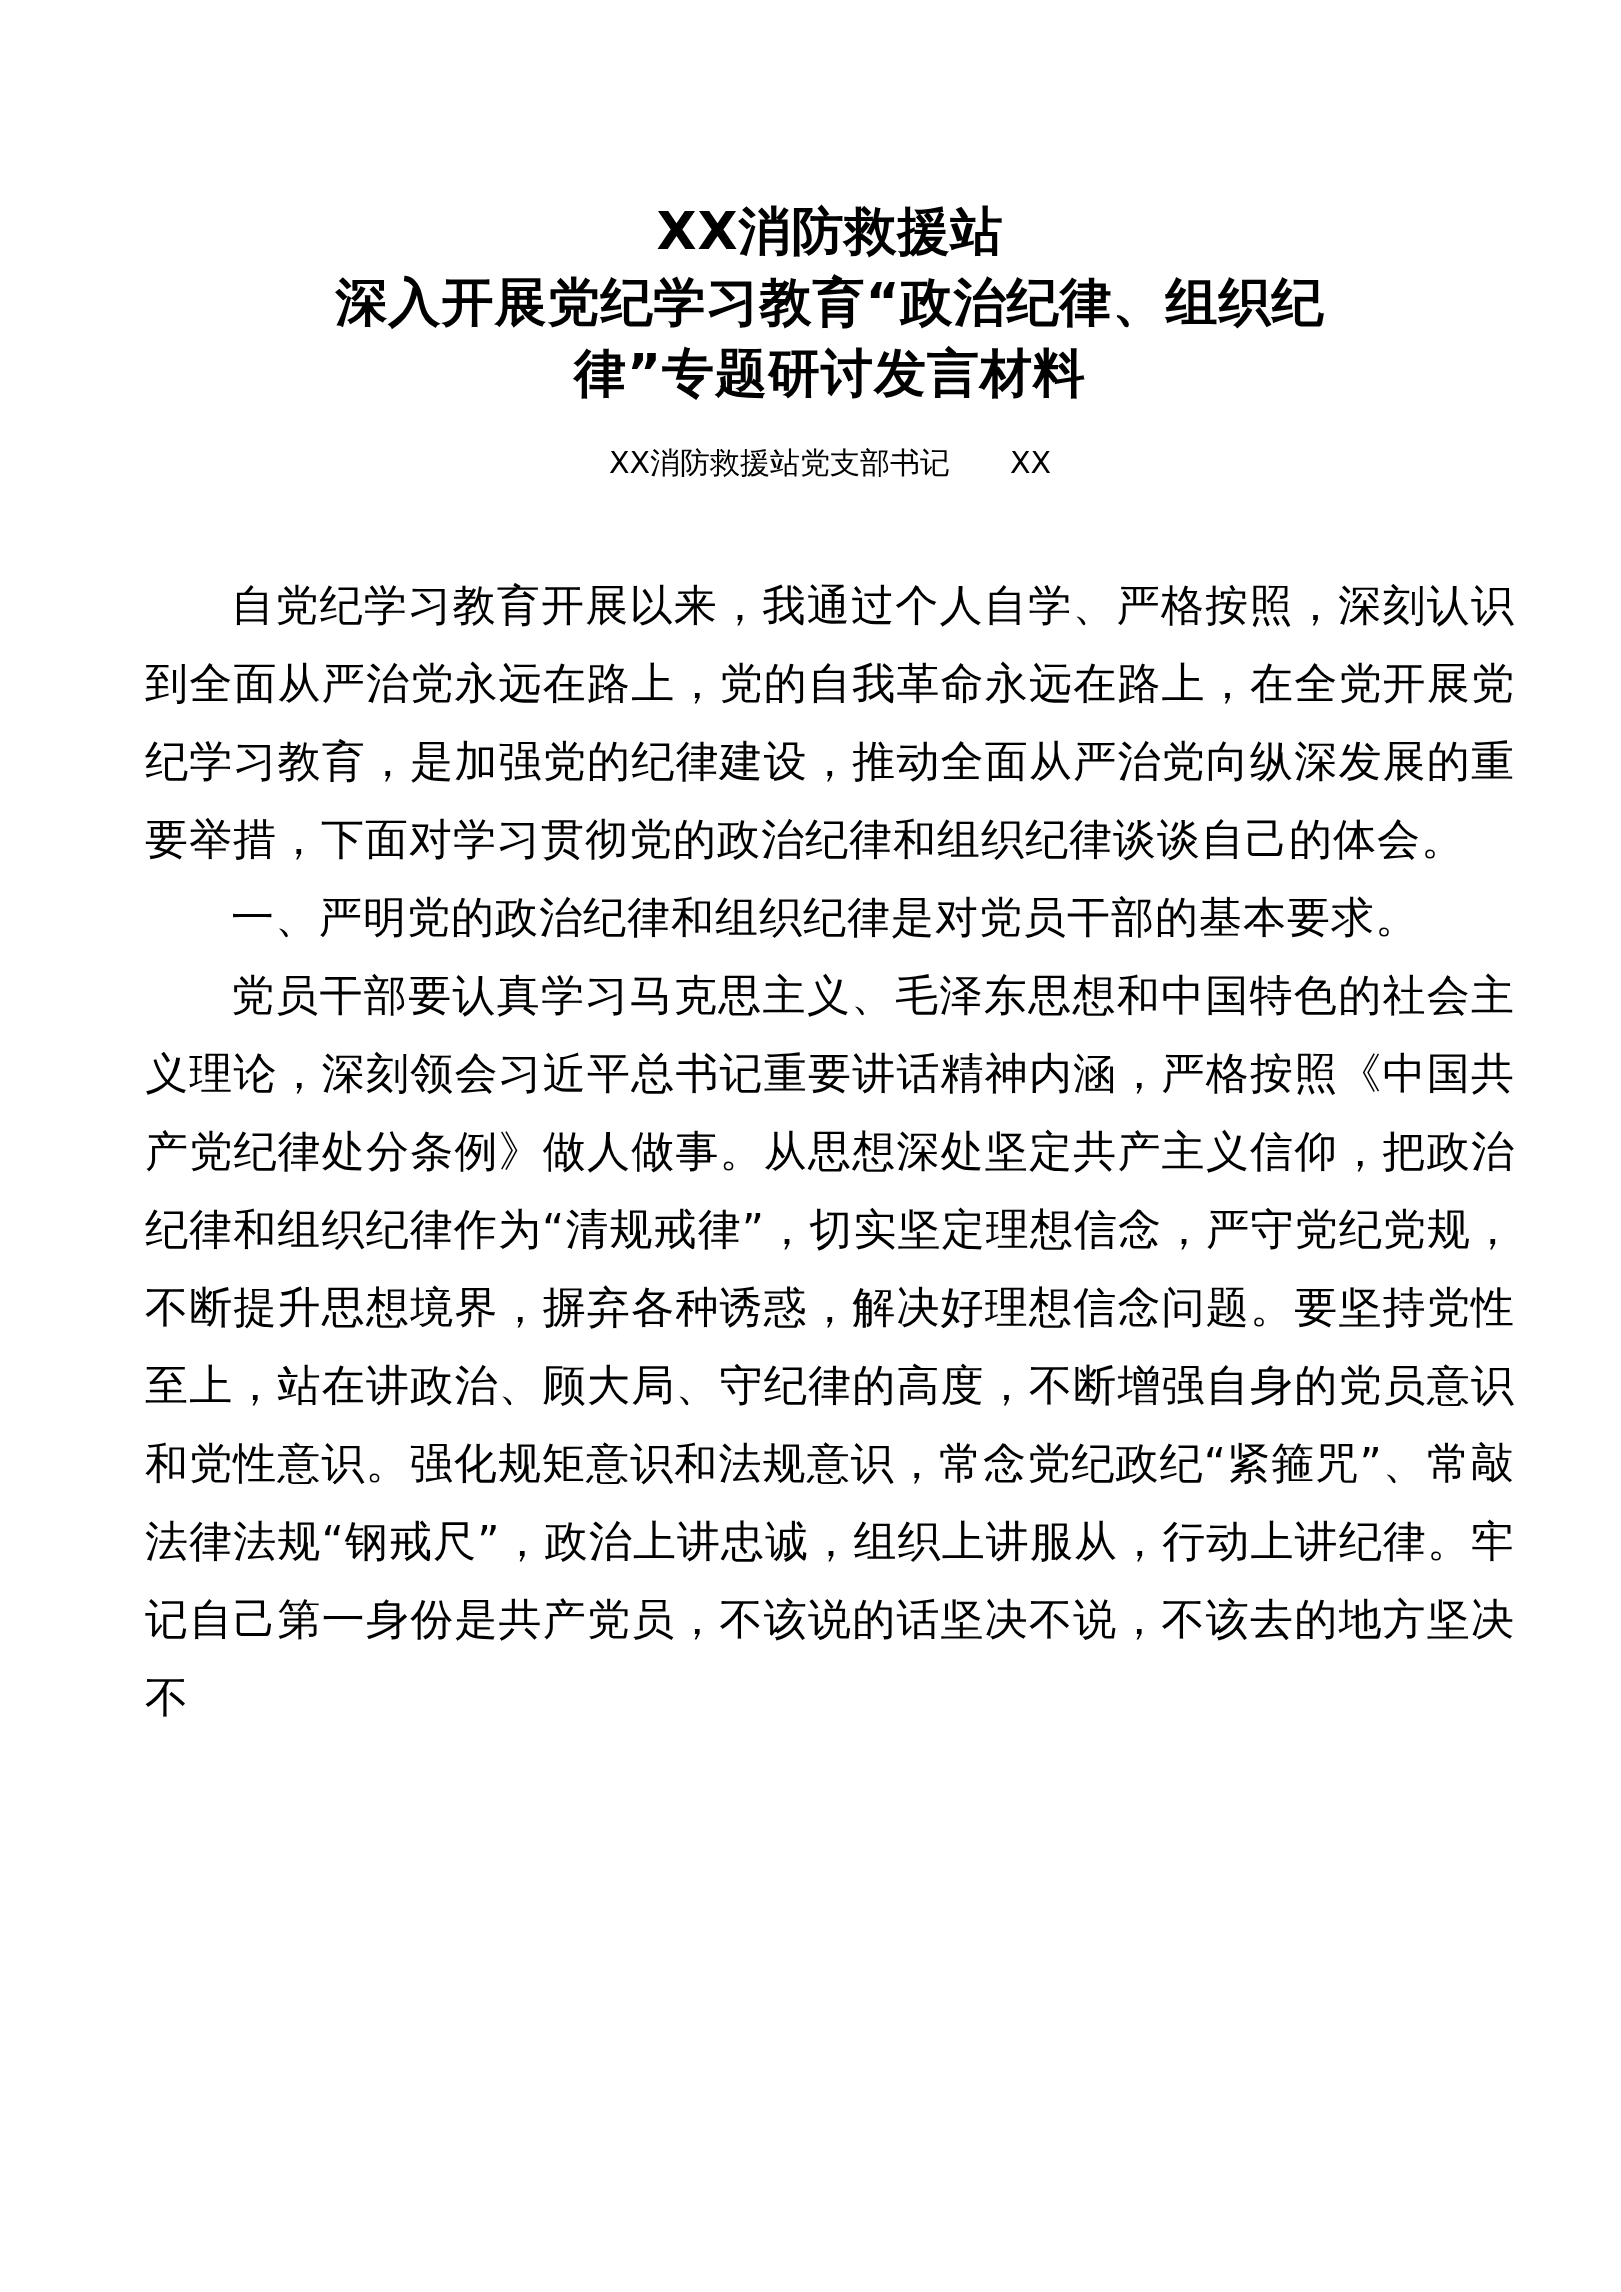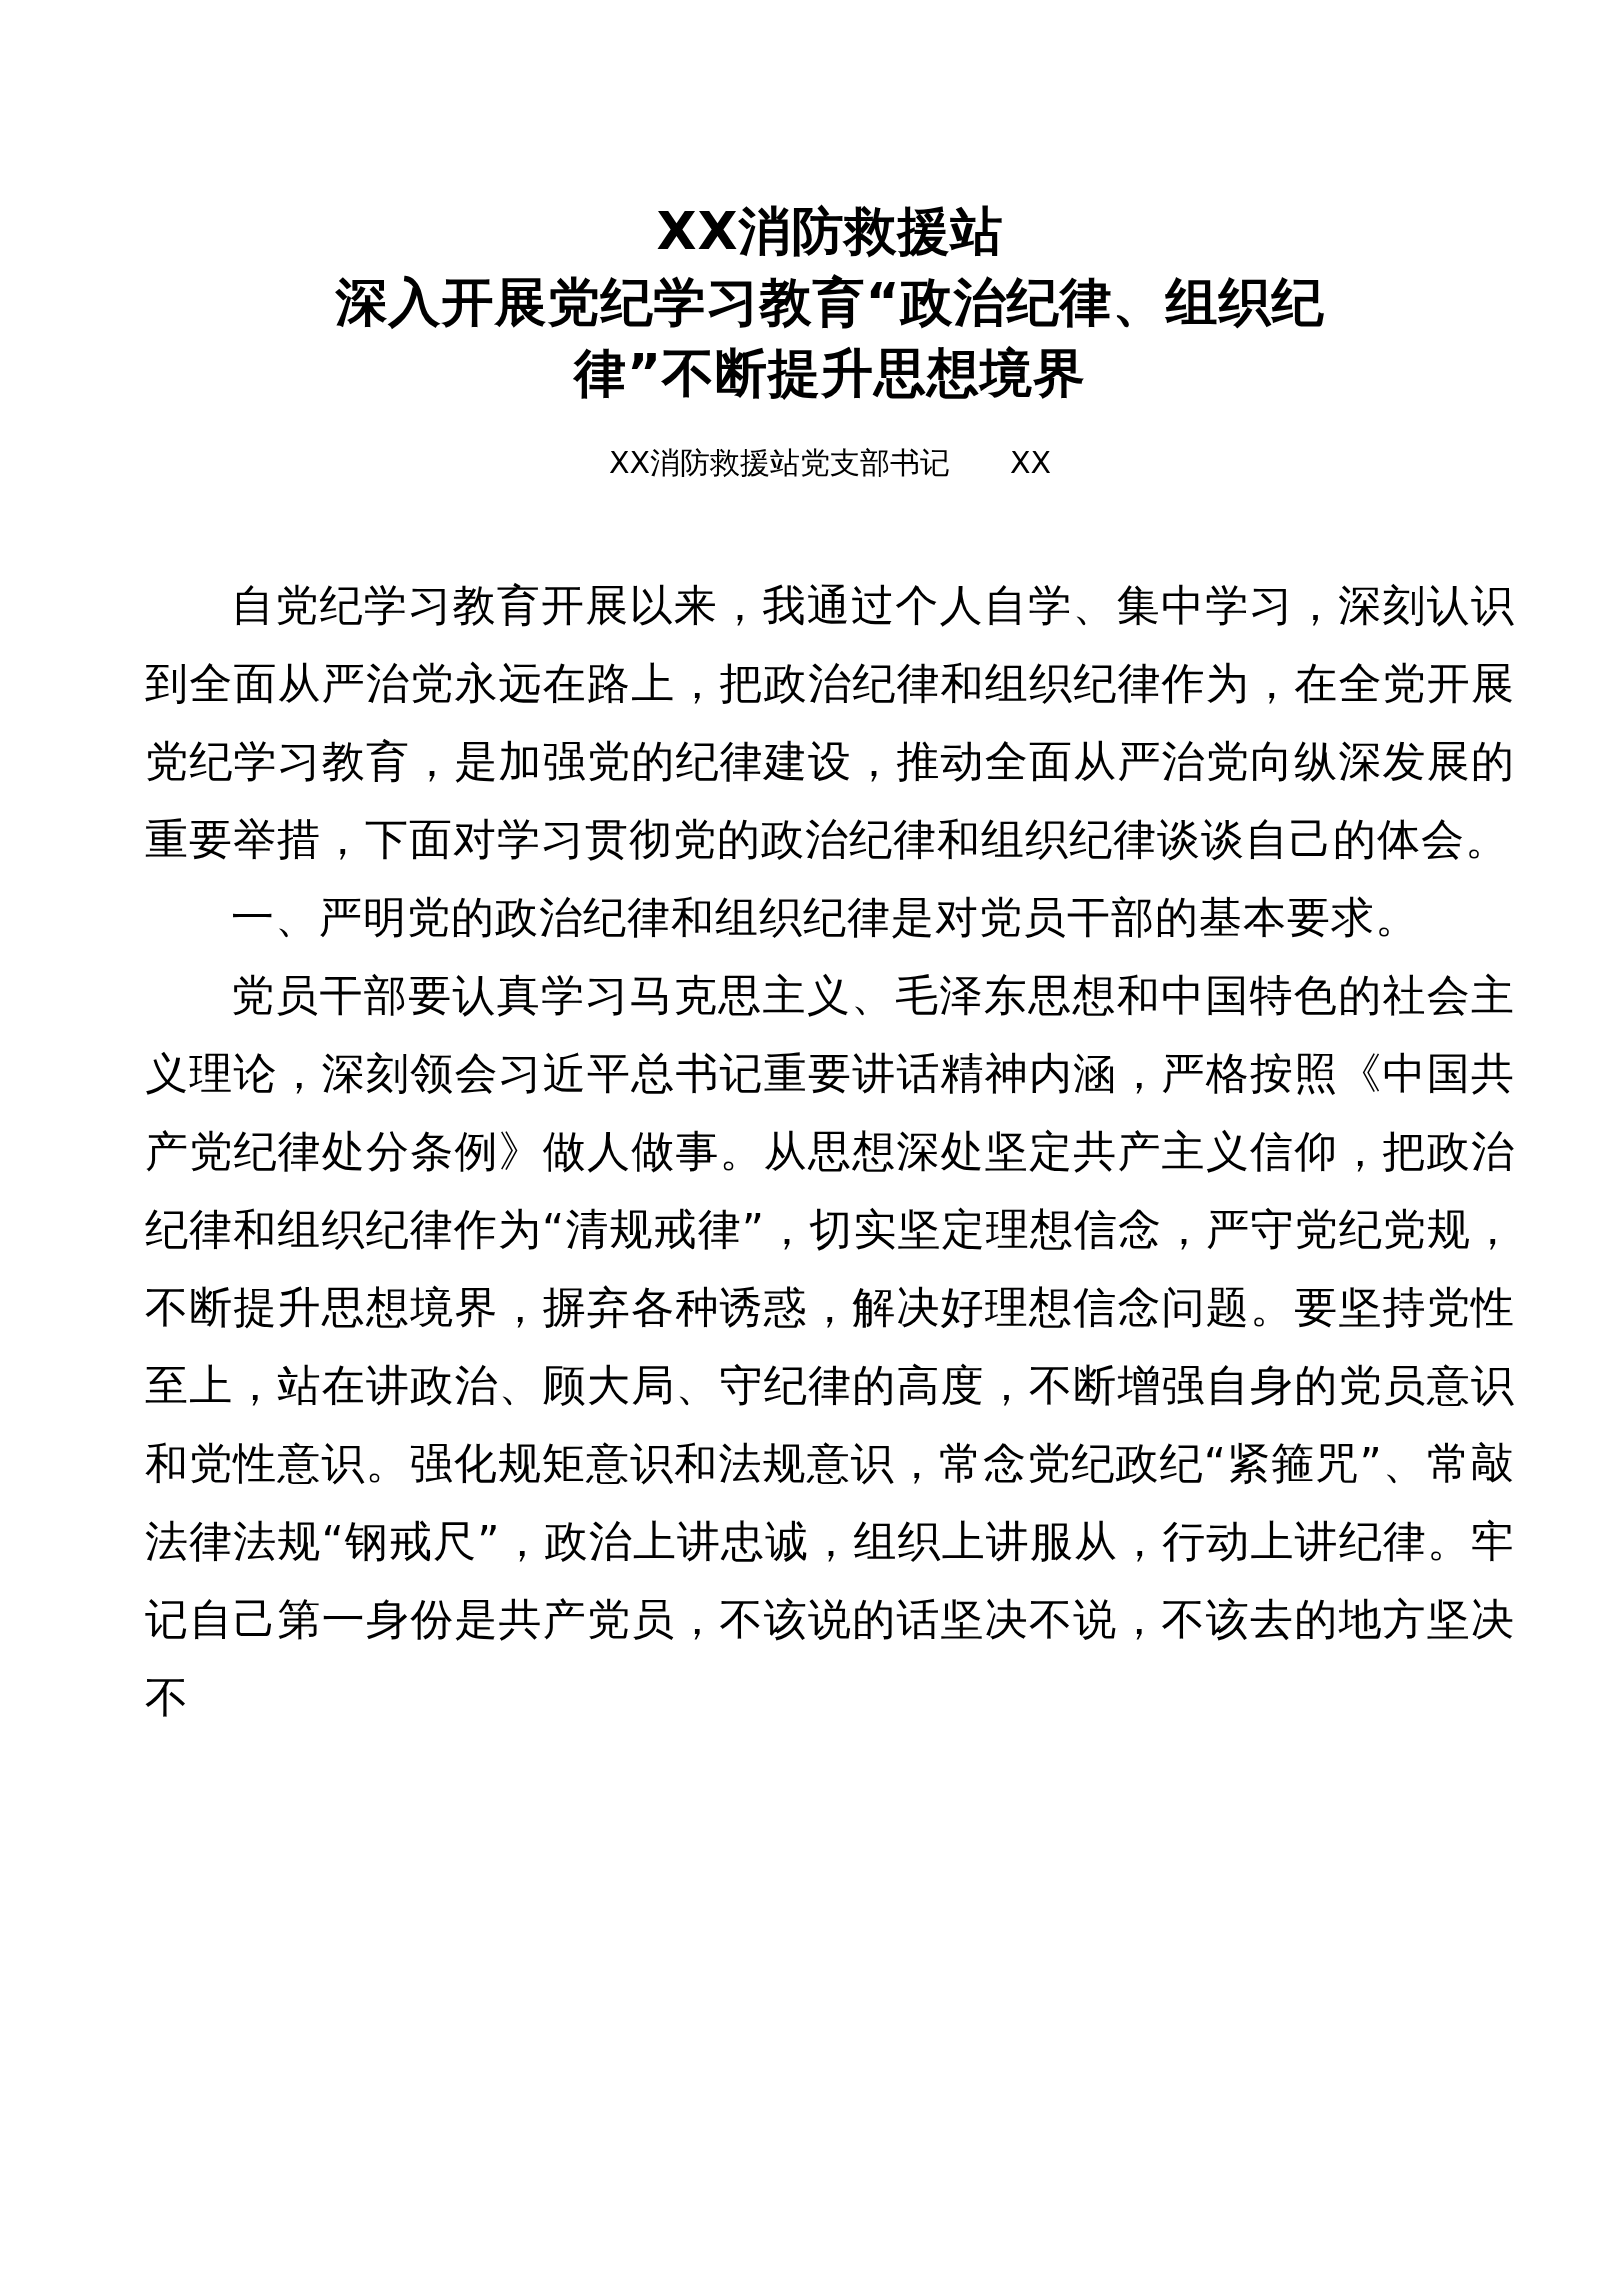--- a/index.html
+++ b/index.html
@@ -45,24 +45,24 @@
     letter-spacing: 1px;
   }
 </style>
 </head>
 <body>
 
 <div class="page">
   <div class="doc-title">
     <div>XX消防救援站</div>
     <div>深入开展党纪学习教育“政治纪律、组织纪</div>
-    <div>律”不断提升思想境界</div>
+    <div>律”专题研讨发言材料</div>
   </div>
 
   <div class="doc-byline">XX消防救援站党支部书记　　XX</div>
 
   <div class="doc-body">
-    <p>自党纪学习教育开展以来，我通过个人自学、集中学习，深刻认识到全面从严治党永远在路上，把政治纪律和组织纪律作为，在全党开展党纪学习教育，是加强党的纪律建设，推动全面从严治党向纵深发展的重要举措，下面对学习贯彻党的政治纪律和组织纪律谈谈自己的体会。</p>
+    <p>自党纪学习教育开展以来，我通过个人自学、严格按照，深刻认识到全面从严治党永远在路上，党的自我革命永远在路上，在全党开展党纪学习教育，是加强党的纪律建设，推动全面从严治党向纵深发展的重要举措，下面对学习贯彻党的政治纪律和组织纪律谈谈自己的体会。</p>
     <p>一、严明党的政治纪律和组织纪律是对党员干部的基本要求。</p>
     <p>党员干部要认真学习马克思主义、毛泽东思想和中国特色的社会主义理论，深刻领会习近平总书记重要讲话精神内涵，严格按照《中国共产党纪律处分条例》做人做事。从思想深处坚定共产主义信仰，把政治纪律和组织纪律作为“清规戒律”，切实坚定理想信念，严守党纪党规，不断提升思想境界，摒弃各种诱惑，解决好理想信念问题。要坚持党性至上，站在讲政治、顾大局、守纪律的高度，不断增强自身的党员意识和党性意识。强化规矩意识和法规意识，常念党纪政纪“紧箍咒”、常敲法律法规“钢戒尺”，政治上讲忠诚，组织上讲服从，行动上讲纪律。牢记自己第一身份是共产党员，不该说的话坚决不说，不该去的地方坚决不</p>
   </div>
 </div>
 
 
 </body></html>

